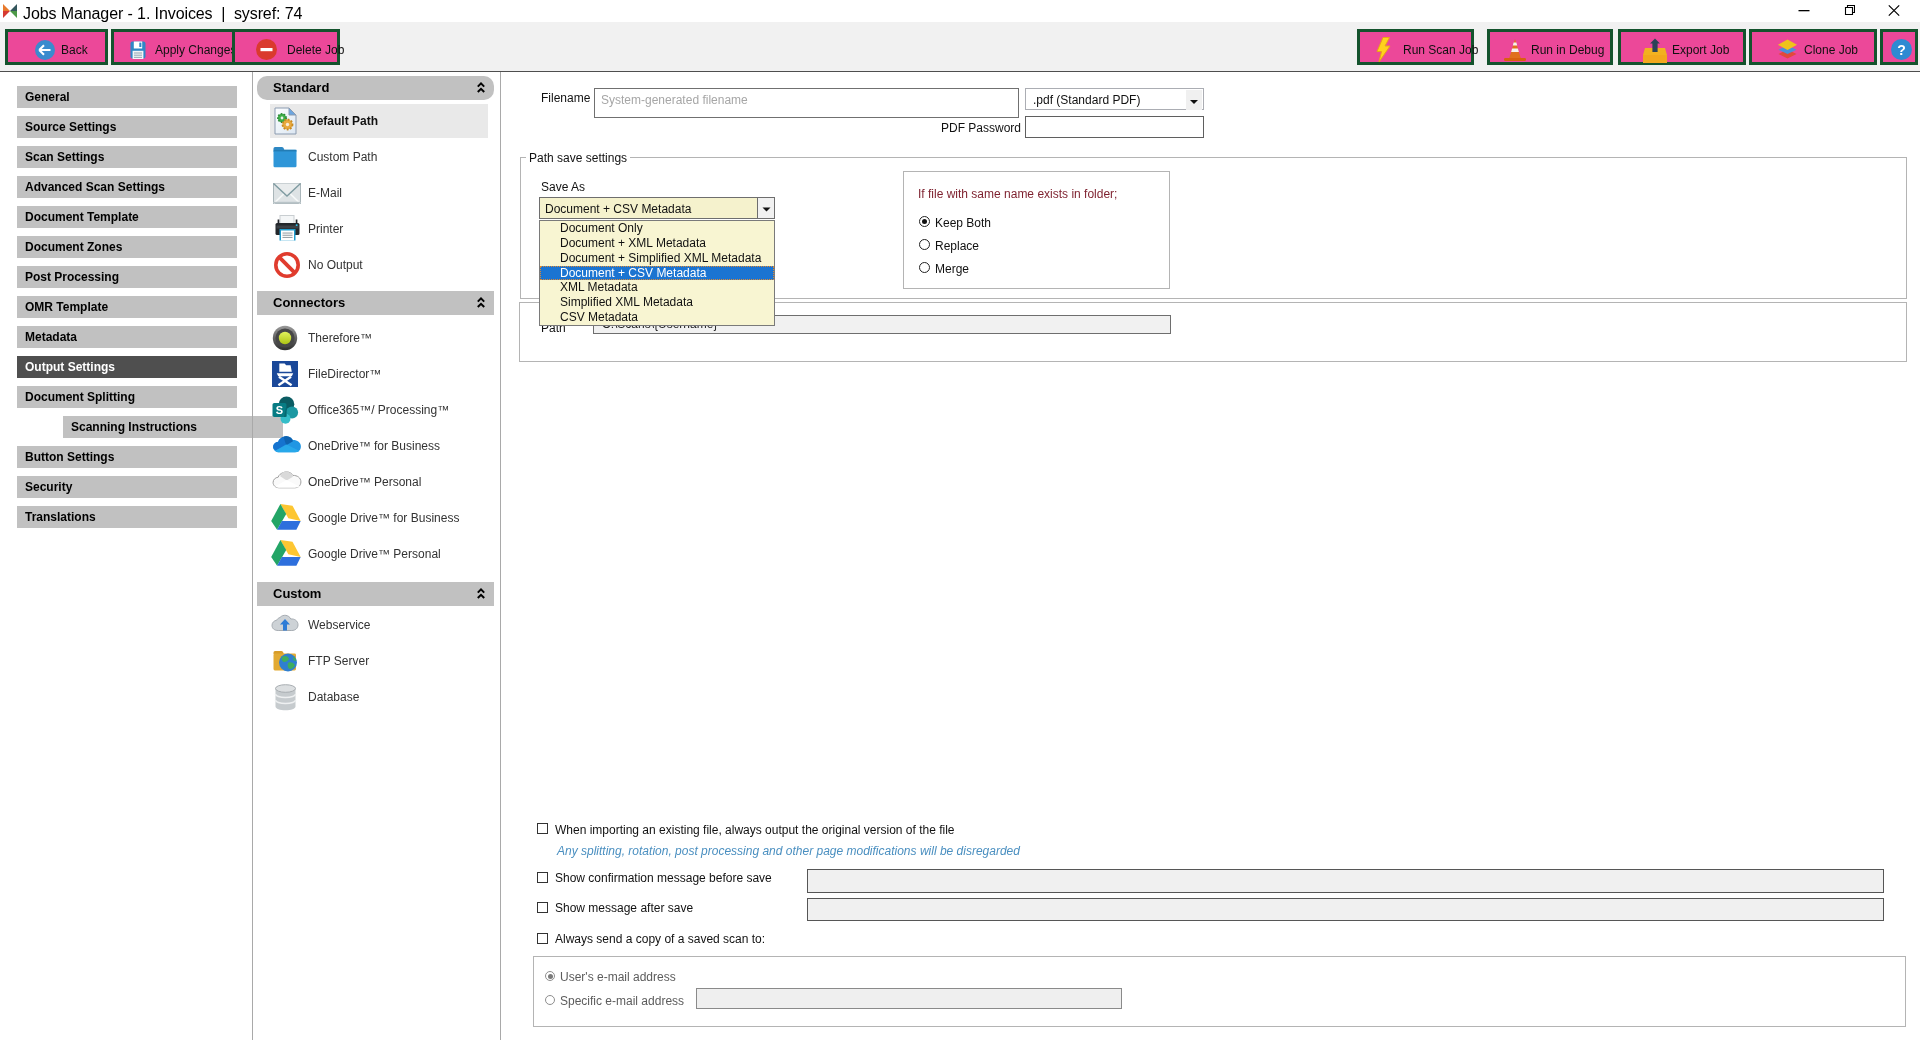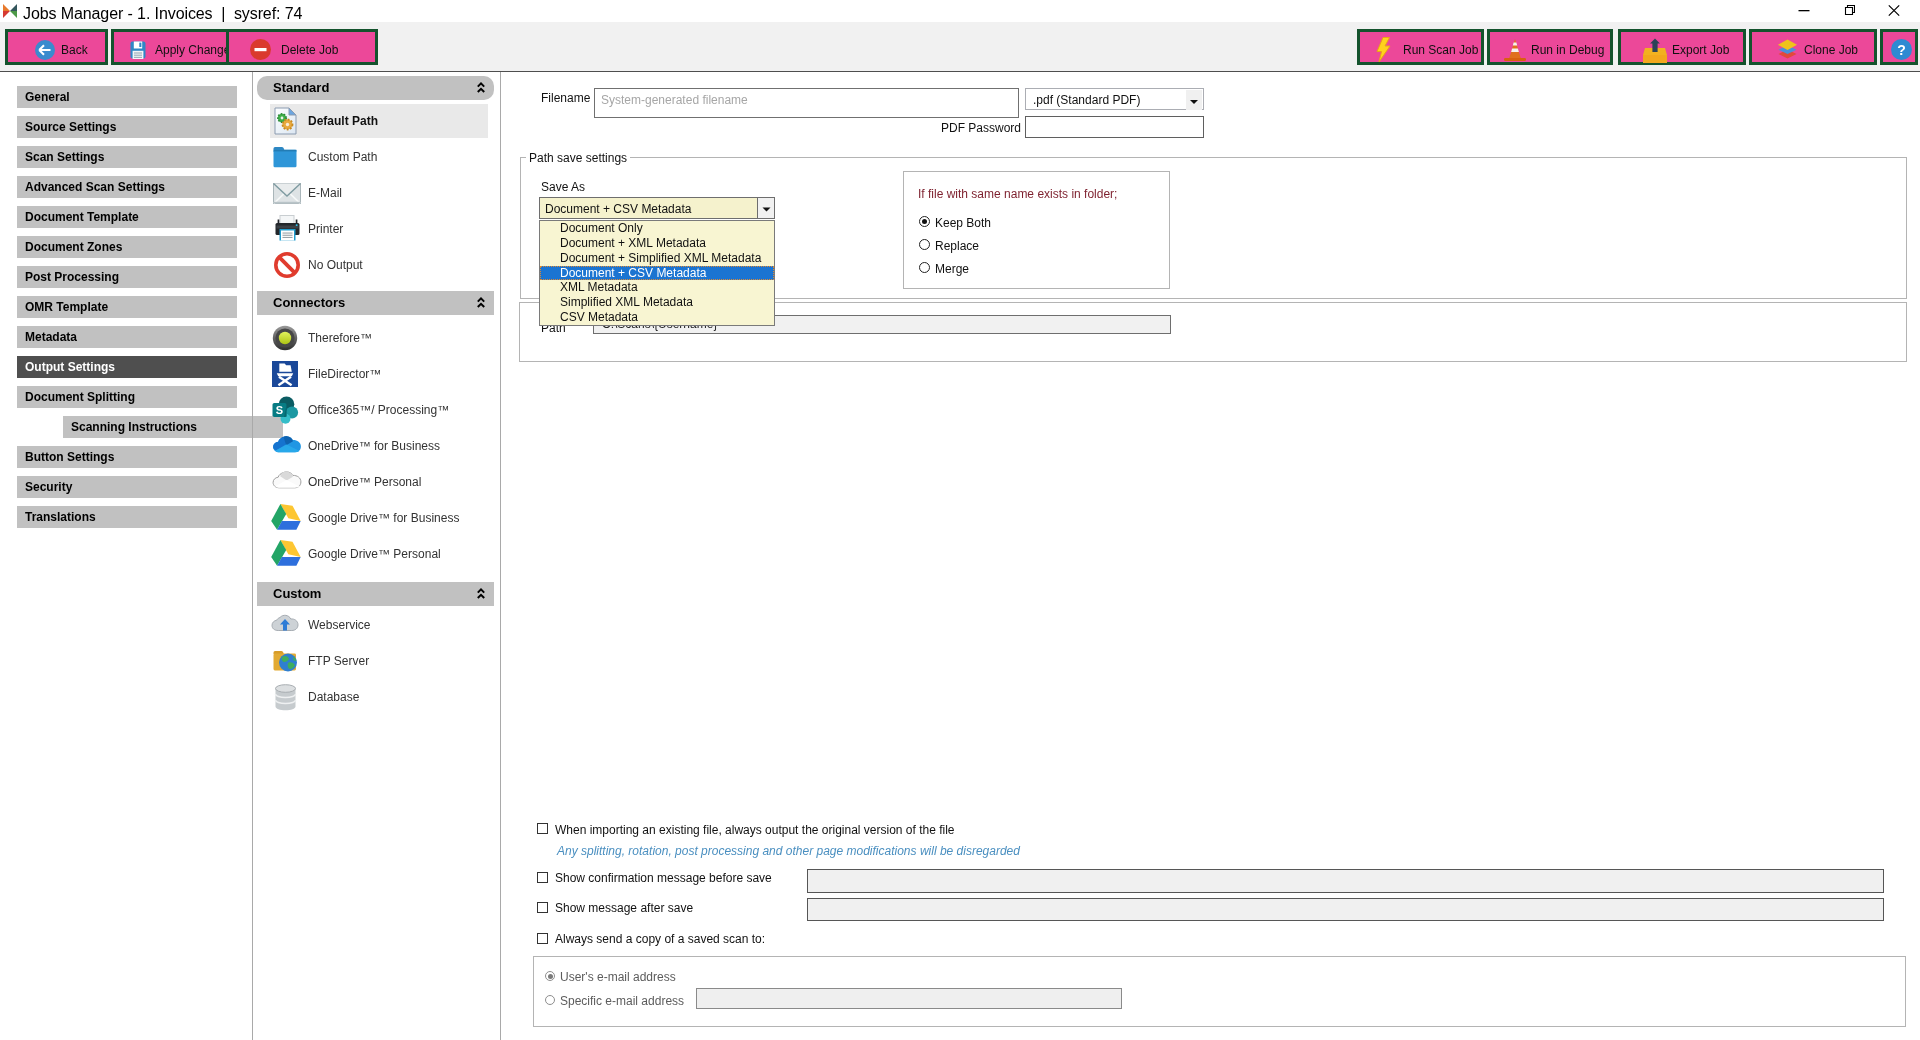--- a/index.html
+++ b/index.html
@@ -72,28 +72,28 @@
     <rect x="0.5" y="0.5" width="15" height="17" rx="2" fill="#2f87c6"></rect>
     <rect x="3.8" y="0.5" width="8.4" height="7" fill="#fff"></rect>
     <rect x="9.3" y="1.6" width="2.1" height="4.4" fill="#2f87c6"></rect>
     <rect x="2.6" y="9.8" width="10.8" height="8.2" fill="#f2f5f7"></rect>
     <rect x="4" y="11.4" width="8" height="1.2" fill="#9fb2bd"></rect>
     <rect x="4" y="13.6" width="8" height="1.2" fill="#9fb2bd"></rect>
     <rect x="4" y="15.8" width="8" height="1.2" fill="#9fb2bd"></rect>
   </svg>
   <span style="left:41px;">Apply Changes</span>
 </div>
-<div class="tbtn" style="left:226px; width:152px;">
+<div class="tbtn" style="left:232px; width:108px;">
   <svg class="abs" style="left:21px;top:7px" width="21" height="21" viewBox="0 0 21 21">
     <circle cx="10.5" cy="10.5" r="10.5" fill="#da3a2e"></circle>
     <rect x="4.5" y="9" width="12" height="3.2" fill="#fff"></rect>
   </svg>
   <span style="left:52px;">Delete Job</span>
 </div>
-<div class="tbtn" style="left:1357px; width:127px;">
+<div class="tbtn" style="left:1357px; width:117px;">
   <svg class="abs" style="left:14px;top:5px" width="22" height="26" viewBox="0 0 22 26">
     <polygon points="9,0.5 15.5,0.5 11,9 16,9 5,25 7.5,14.5 3,14.5" fill="#ffd21c" stroke="#e9a21a" stroke-width="1"></polygon>
   </svg>
   <span style="left:43px;">Run Scan Job</span>
 </div>
 <div class="tbtn" style="left:1487px; width:126px;">
   <svg class="abs" style="left:13px;top:6px" width="24" height="24" viewBox="0 0 24 24">
     <polygon points="12,1 18,21 6,21" fill="#e0701c"></polygon>
     <polygon points="9.1,10.5 14.9,10.5 15.9,14 8.1,14" fill="#f6f2ee"></polygon>
     <polygon points="10.6,4.5 13.4,4.5 14.2,7.6 9.8,7.6" fill="#f6f2ee"></polygon>

